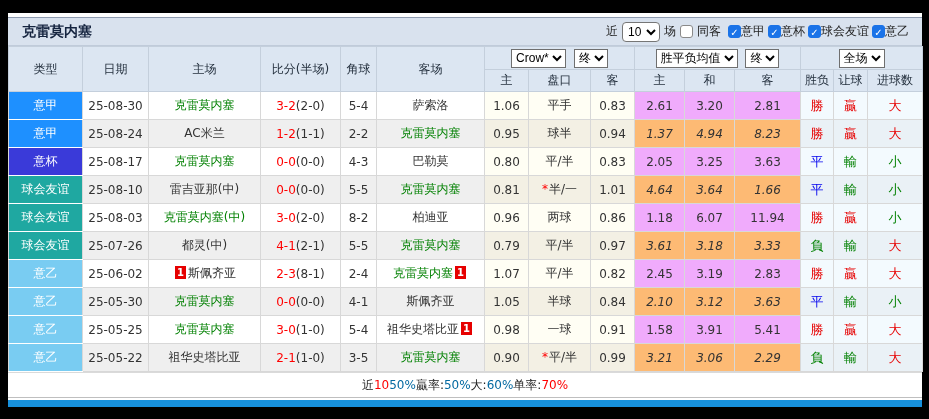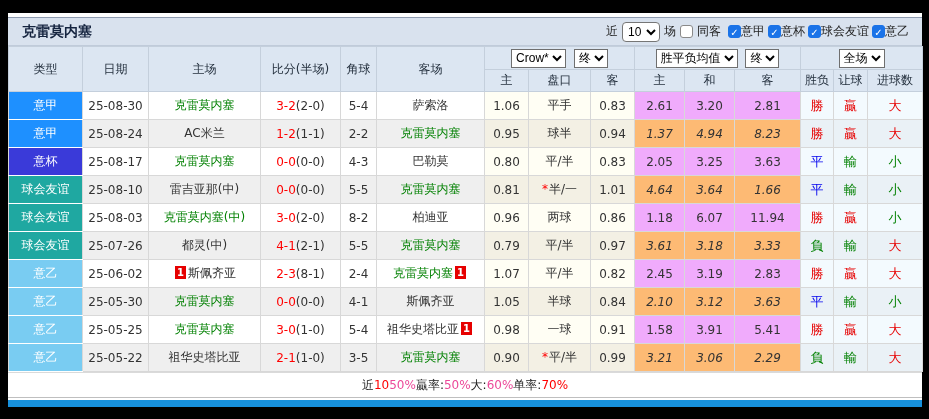--- a/index.html
+++ b/index.html
@@ -38,21 +38,21 @@
   .score-half{color:#333;}
   .star{color:#FF0000;margin-right:1px;}
   .c-red{color:#E60000;}
   .c-blue{color:#0000EE;}
   .c-green{color:#008000;}
   .card{display:inline-block;width:11px;height:13px;background:#E60000;color:#fff;font-size:10px;font-weight:bold;
         line-height:13px;text-align:center;margin:0 2px;vertical-align:1px;}
   .summary{height:24px;background:#fff;border-top:1px solid #DADADA;border-bottom:1px solid #BFBFBF;
            display:flex;align-items:center;justify-content:center;font-size:12px;color:#222;}
   .summary .sg-red{color:#FF0000;}
-  .summary .sg-blue{color:#ec4899;}
+  .summary .sg-blue{color:#0369a1;}
   .summary .sg-black{color:#222;}
   .gap{height:2px;background:#fff;}
   .bluebar{height:7px;background:#1790DC;}
 </style>
 </head>
 <body>
 
 <div class="stage">
   <div class="window">
     <div class="topstrip"></div>

